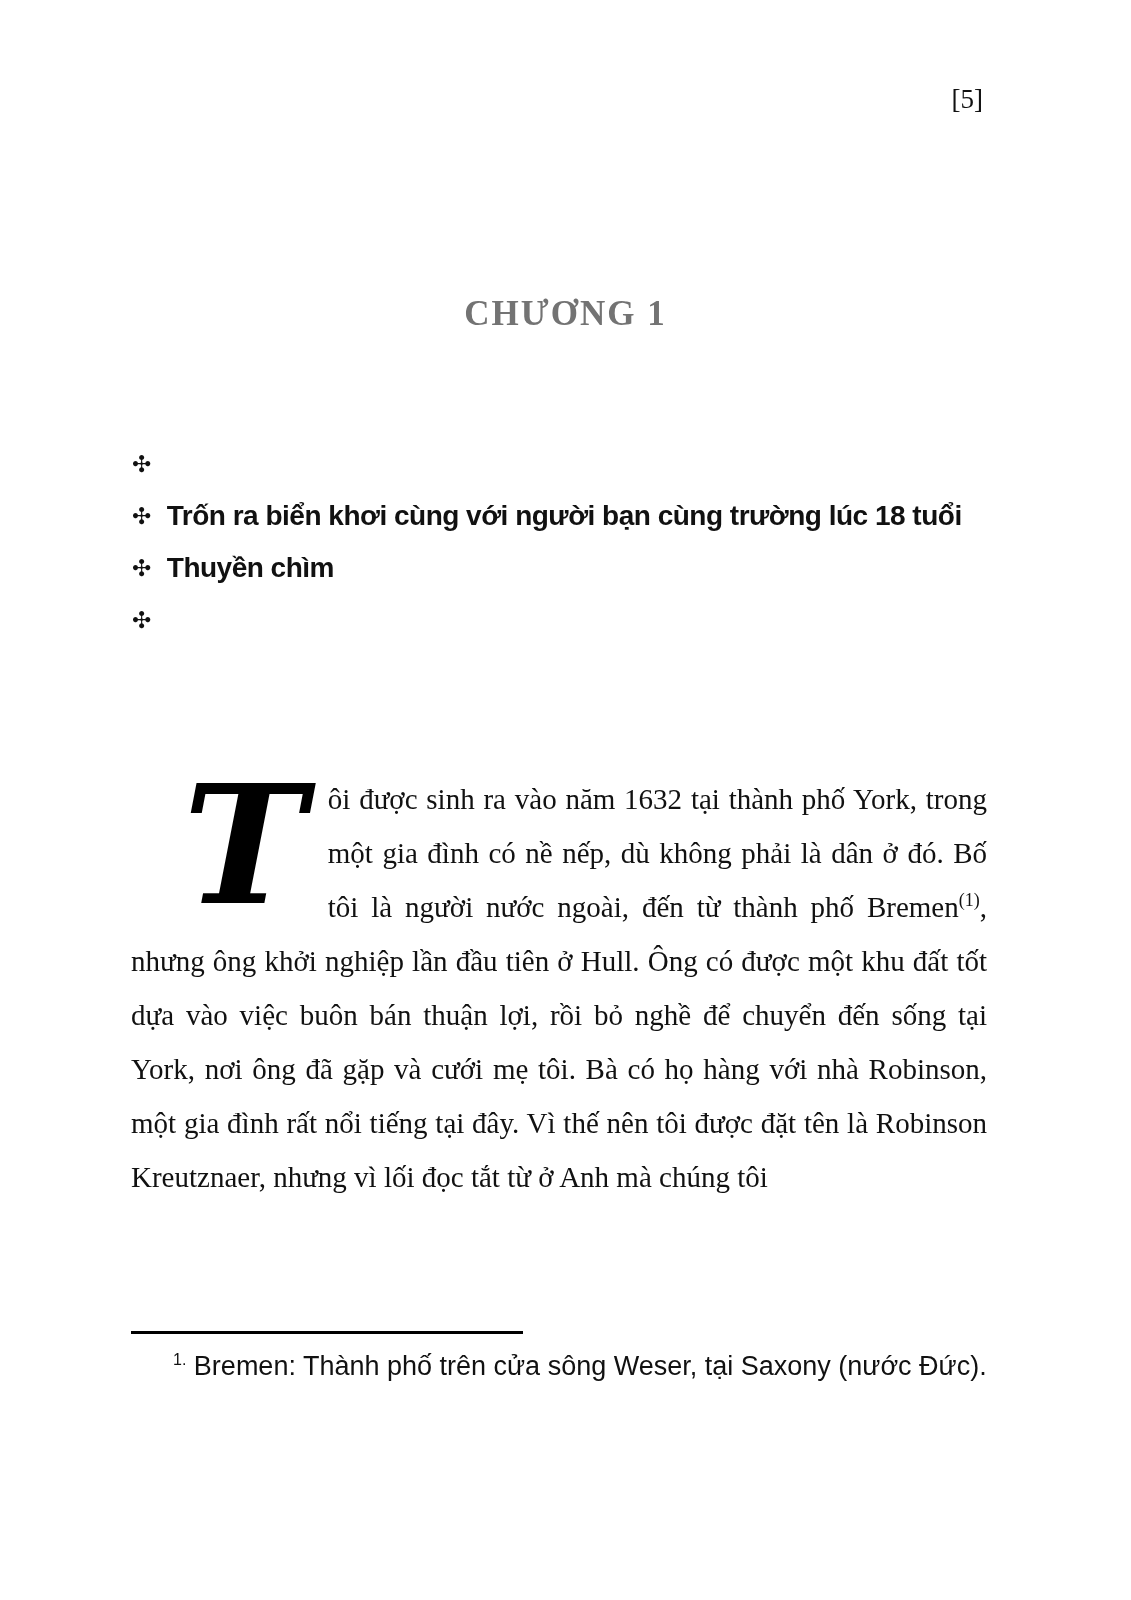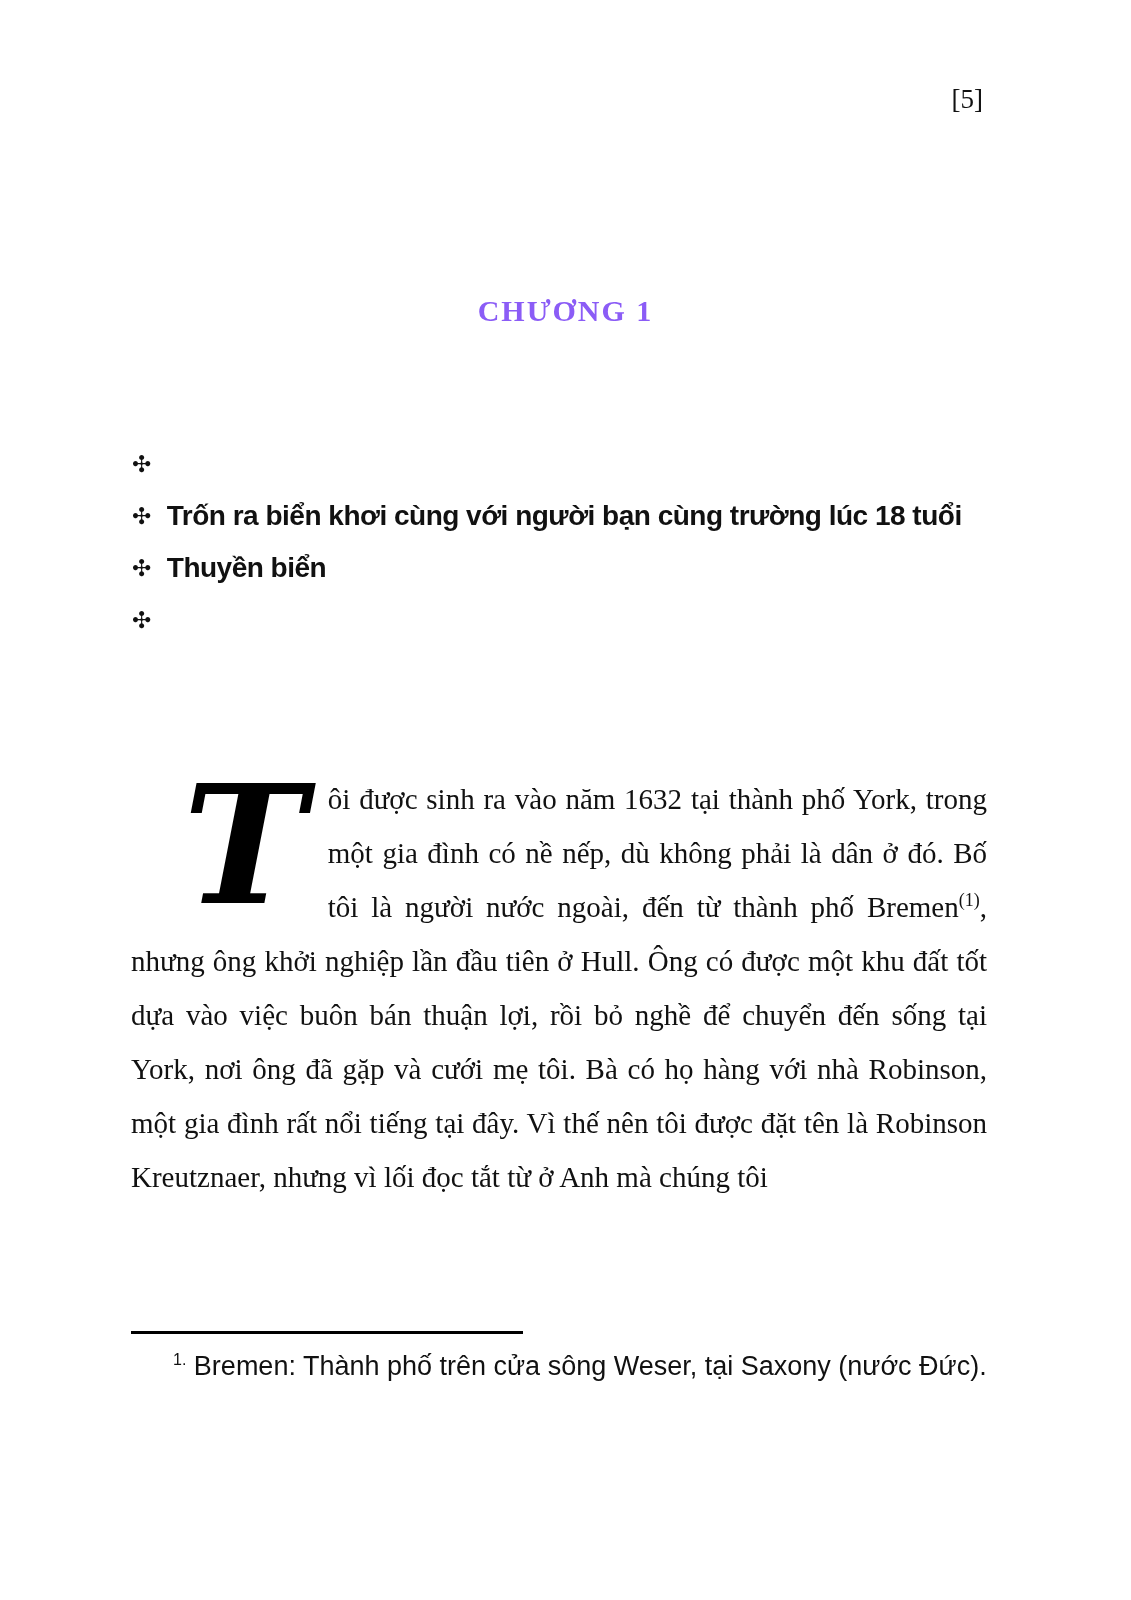--- a/index.html
+++ b/index.html
@@ -26,23 +26,23 @@
   }
 
   .chapter-title {
     position: absolute;
     top: 294px;
     left: 0;
     width: 100%;
     text-align: center;
     font-family: "Liberation Serif", serif;
     font-weight: bold;
-    font-size: 30px;
+    font-size: 35px;
     letter-spacing: 2px;
-    color: #8b5cf6;
+    color: #737373;
   }
 
   .summary-list {
     position: absolute;
     top: 438px;
     left: 132px;
     right: 150px;
   }
   .summary-item {
     display: flex;
@@ -130,21 +130,21 @@
   <div class="summary-list">
     <div class="summary-item">
       <span class="bullet">✣</span>
     </div>
     <div class="summary-item">
       <span class="bullet">✣</span>
       <span>Trốn ra biển khơi cùng với người bạn cùng trường lúc 18 tuổi</span>
     </div>
     <div class="summary-item">
       <span class="bullet">✣</span>
-      <span>Thuyền biển</span>
+      <span>Thuyền chìm</span>
     </div>
     <div class="summary-item">
       <span class="bullet">✣</span>
     </div>
   </div>
 
   <div class="body-text">
     <span class="drop-cap">T</span><span>ôi được sinh ra vào năm 1632 tại thành phố York, trong một gia đình có nề nếp, dù không phải là dân ở đó. Bố tôi là người nước ngoài, đến từ thành phố Bremen</span><span class="ref-marker">(1)</span><span>, nhưng ông khởi nghiệp lần đầu tiên ở Hull. Ông có được một khu đất tốt dựa vào việc buôn bán thuận lợi, rồi bỏ nghề để chuyển đến sống tại York, nơi ông đã gặp và cưới mẹ tôi. Bà có họ hàng với nhà Robinson, một gia đình rất nổi tiếng tại đây. Vì thế nên tôi được đặt tên là Robinson Kreutznaer, nhưng vì lối đọc tắt từ ở Anh mà chúng tôi</span>
   </div>
 

